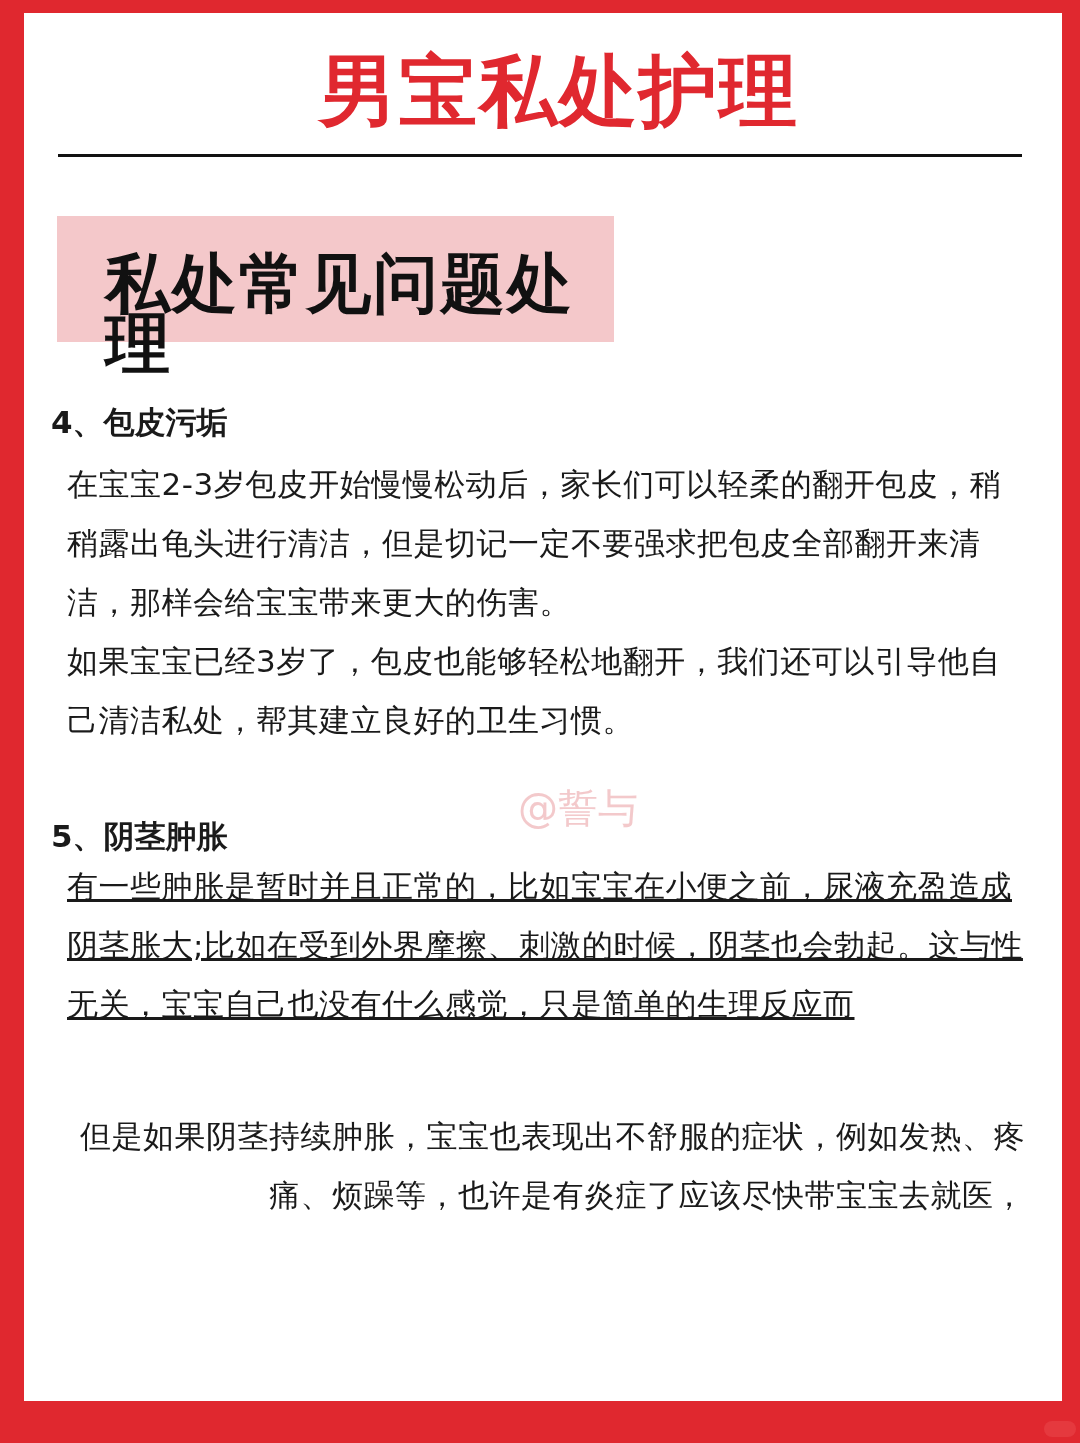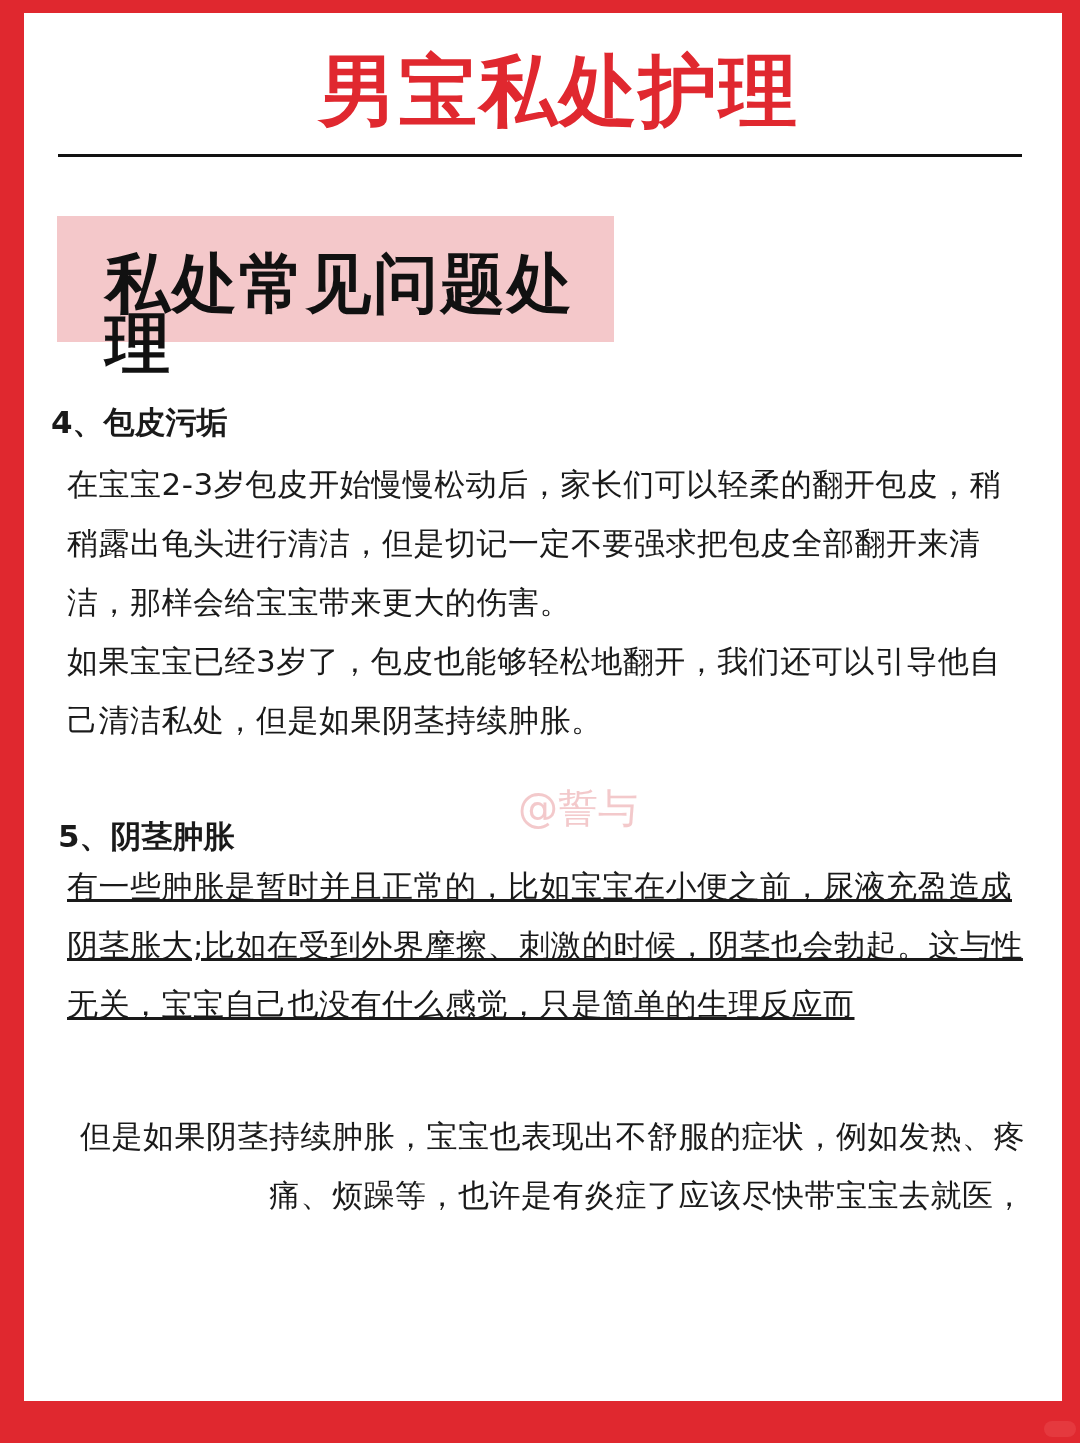--- a/index.html
+++ b/index.html
@@ -45,21 +45,21 @@
     font-size: 31px; font-weight: bold; line-height: 46px;
     margin: 0;
   }
   .para {
     font-size: 31px; line-height: 59px; margin: 16px;
     letter-spacing: 0.5px;
   }
   .h1 { position: absolute; top: 0; }
   .p1 { position: absolute; top: 40px; }
   .p2 { position: absolute; top: 217px; }
-  .h2 { position: absolute; top: 414px; margin-left: 7px; }
+  .h2 { position: absolute; top: 414px; }
   .p3 { position: absolute; top: 442px; text-decoration: underline; }
   .p4 { position: absolute; top: 692px; text-align: right; }
   .watermark {
     position: absolute; left: 458px; top: 770px;
     font-size: 40px; color: #f2c4c6; opacity: 0.9;
     line-height: 50px;
     margin-left: 36px;
   }
   .corner-badge {
     position: absolute; right: 4px; bottom: 6px;
@@ -74,21 +74,21 @@
   <div class="main-title">男宝私处护理</div>
   <div class="divider"></div>
 
   <div class="section-box">
     <div class="section-title">私处常见问题处理</div>
   </div>
 
   <div class="content">
     <p class="heading h1">4、包皮污垢</p>
     <p class="para p1">在宝宝2-3岁包皮开始慢慢松动后，家长们可以轻柔的翻开包皮，稍稍露出龟头进行清洁，但是切记一定不要强求把包皮全部翻开来清洁，那样会给宝宝带来更大的伤害。</p>
-    <p class="para p2">如果宝宝已经3岁了，包皮也能够轻松地翻开，我们还可以引导他自己清洁私处，但是如果阴茎持续肿胀。</p>
+    <p class="para p2">如果宝宝已经3岁了，包皮也能够轻松地翻开，我们还可以引导他自己清洁私处，帮其建立良好的卫生习惯。</p>
 
     <p class="heading h2">5、阴茎肿胀</p>
     <p class="para p3">有一些肿胀是暂时并且正常的，比如宝宝在小便之前，尿液充盈造成阴茎胀大;比如在受到外界摩擦、刺激的时候，阴茎也会勃起。这与性无关，宝宝自己也没有什么感觉，只是简单的生理反应而</p>
     <p class="para p4">但是如果阴茎持续肿胀，宝宝也表现出不舒服的症状，例如发热、疼痛、烦躁等，也许是有炎症了应该尽快带宝宝去就医，</p>
   </div>
 
   <div class="watermark">@誓与</div>
 </div>
 <div class="corner-badge"></div>
 

